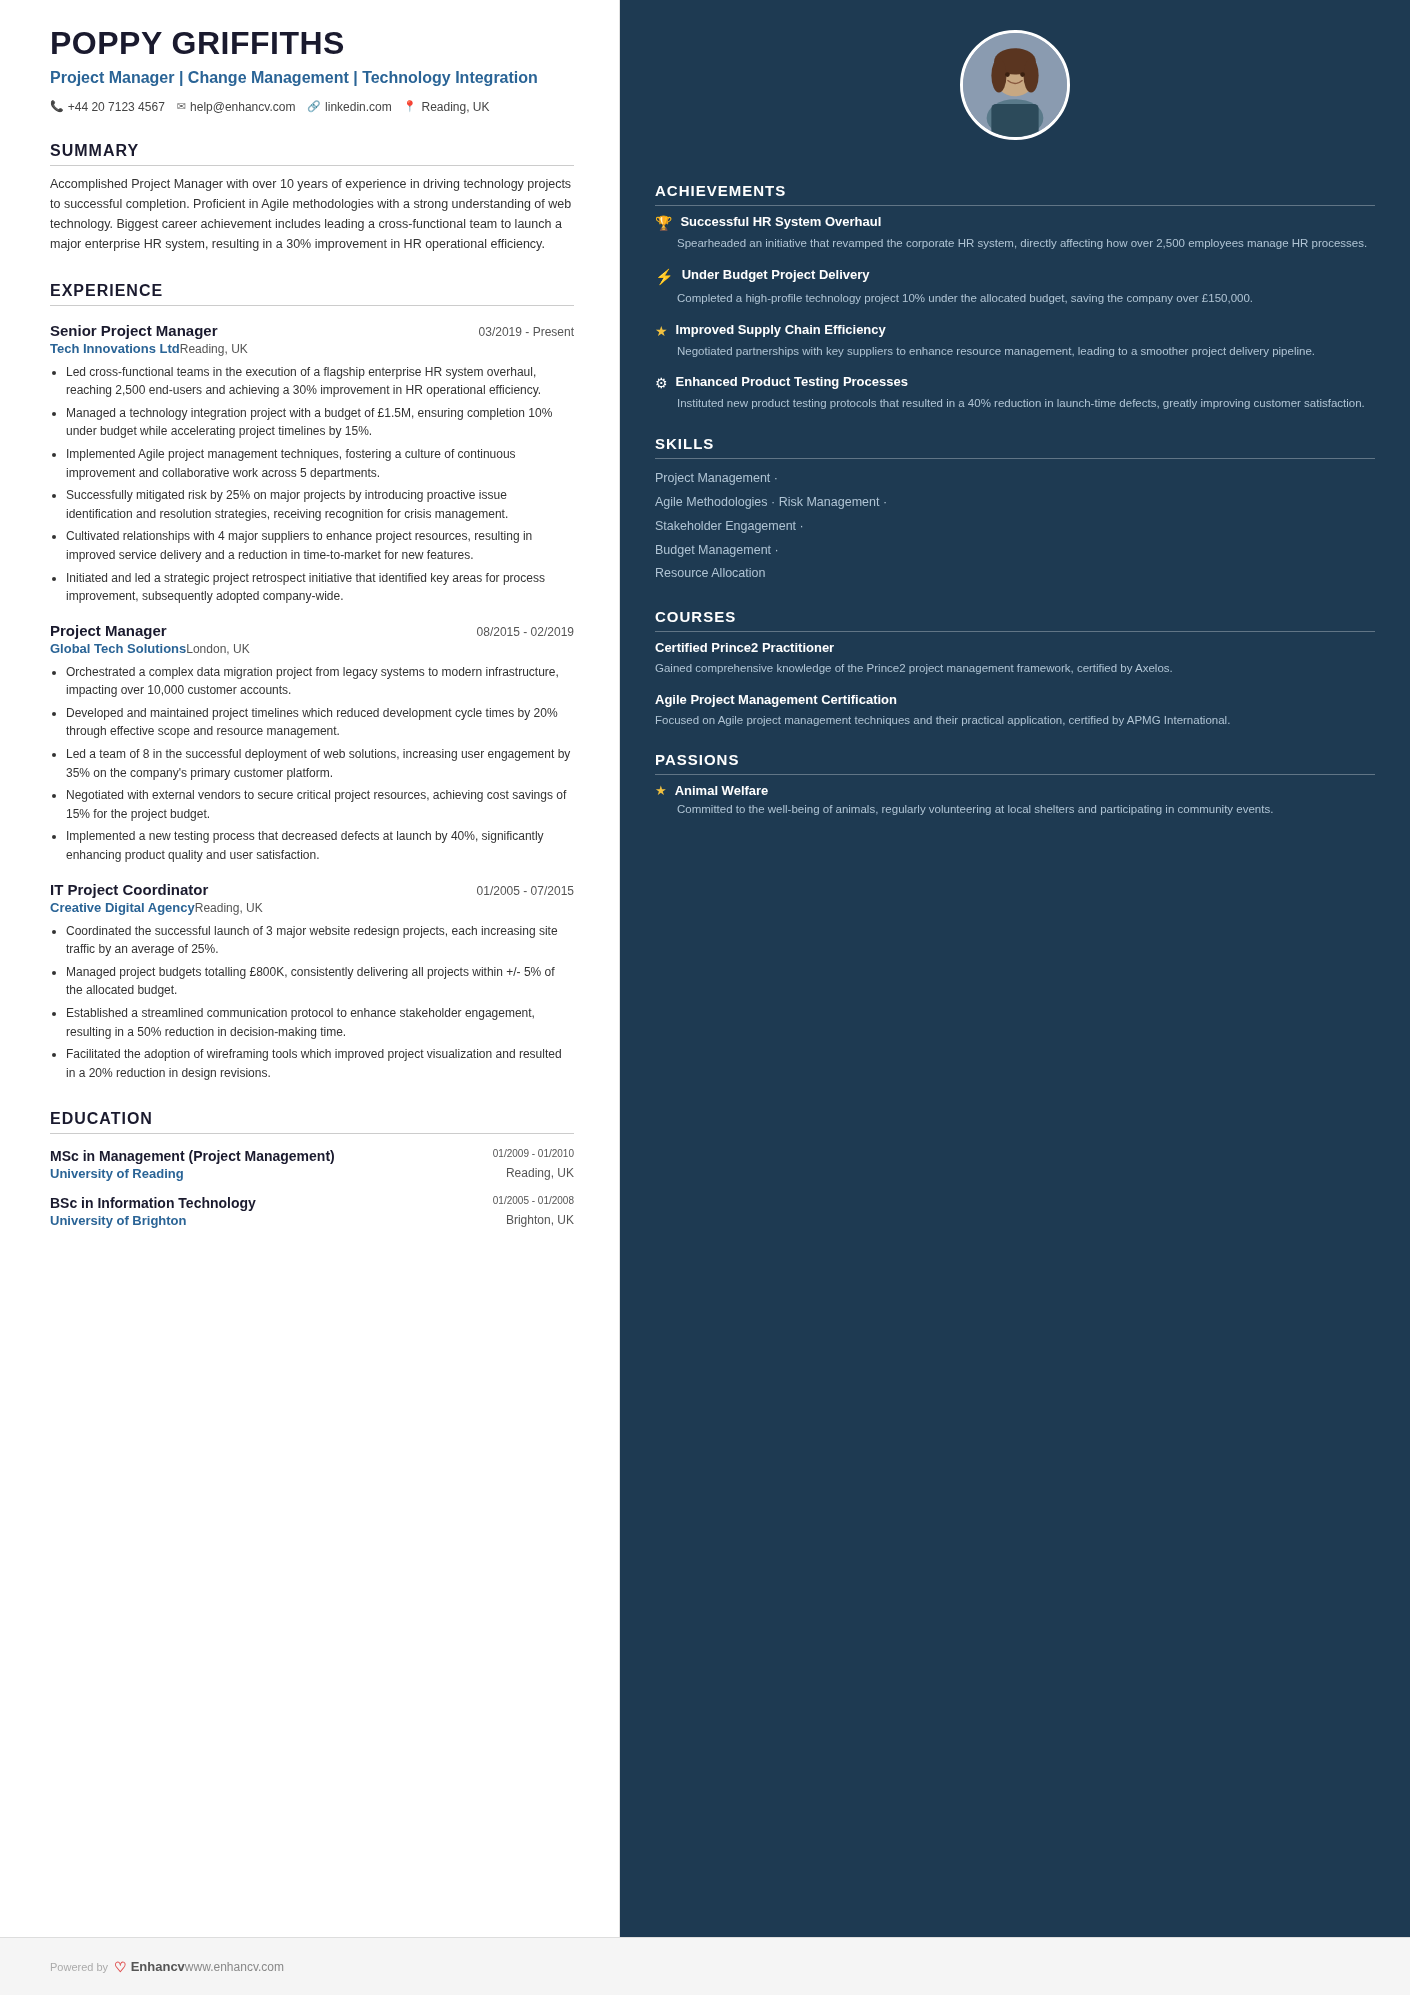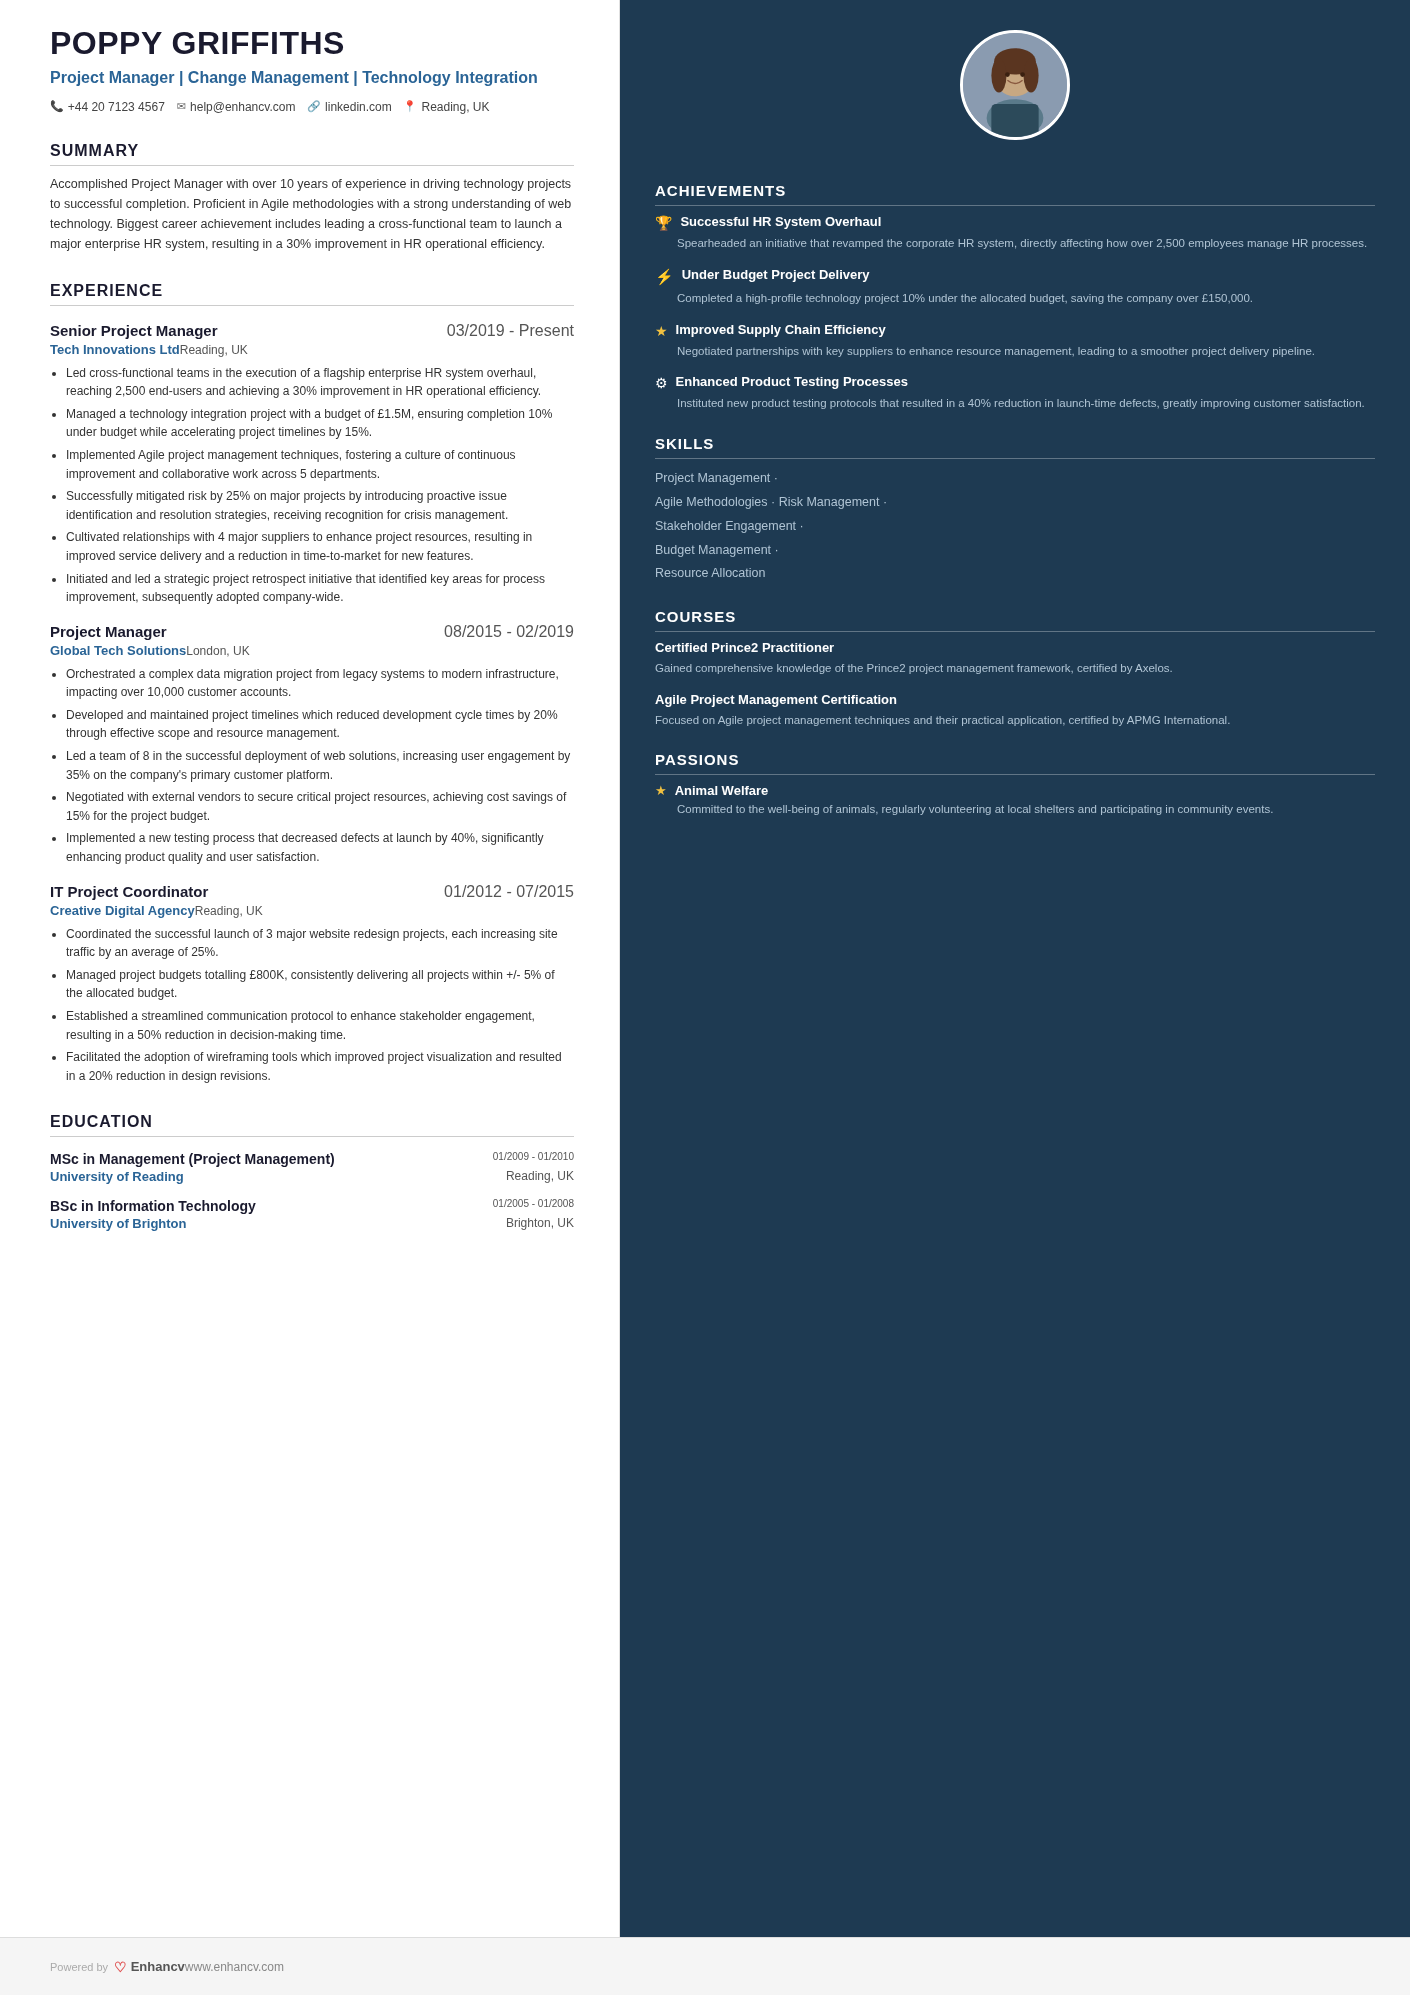--- a/index.html
+++ b/index.html
@@ -81,21 +81,21 @@
       display: flex;
       justify-content: space-between;
       align-items: baseline;
     }
     .exp-job-title {
       font-size: 15px;
       font-weight: 700;
       color: #1a1a2e;
     }
     .exp-date {
-      font-size: 16px;
+      font-size: 12px;
       color: #555;
     }
     .exp-company-row {
       display: flex;
       justify-content: flex-start;
       align-items: baseline;
       margin-top: 2px;
     }
     .exp-company {
       font-size: 13px;
@@ -357,21 +357,21 @@
           <li>Developed and maintained project timelines which reduced development cycle times by 20% through effective scope and resource management.</li>
           <li>Led a team of 8 in the successful deployment of web solutions, increasing user engagement by 35% on the company's primary customer platform.</li>
           <li>Negotiated with external vendors to secure critical project resources, achieving cost savings of 15% for the project budget.</li>
           <li>Implemented a new testing process that decreased defects at launch by 40%, significantly enhancing product quality and user satisfaction.</li>
         </ul>
       </div>
 
       <div class="exp-entry">
         <div class="exp-header">
           <span class="exp-job-title">IT Project Coordinator</span>
-          <span class="exp-date">01/2012 - 07/2015</span>
+          <span class="exp-date">01/2005 - 07/2015</span>
         </div>
         <div class="exp-company-row">
           <span class="exp-company">Creative Digital Agency</span>
           <span class="exp-location">Reading, UK</span>
         </div>
         <ul class="exp-bullets">
           <li>Coordinated the successful launch of 3 major website redesign projects, each increasing site traffic by an average of 25%.</li>
           <li>Managed project budgets totalling £800K, consistently delivering all projects within +/- 5% of the allocated budget.</li>
           <li>Established a streamlined communication protocol to enhance stakeholder engagement, resulting in a 50% reduction in decision-making time.</li>
           <li>Facilitated the adoption of wireframing tools which improved project visualization and resulted in a 20% reduction in design revisions.</li>

